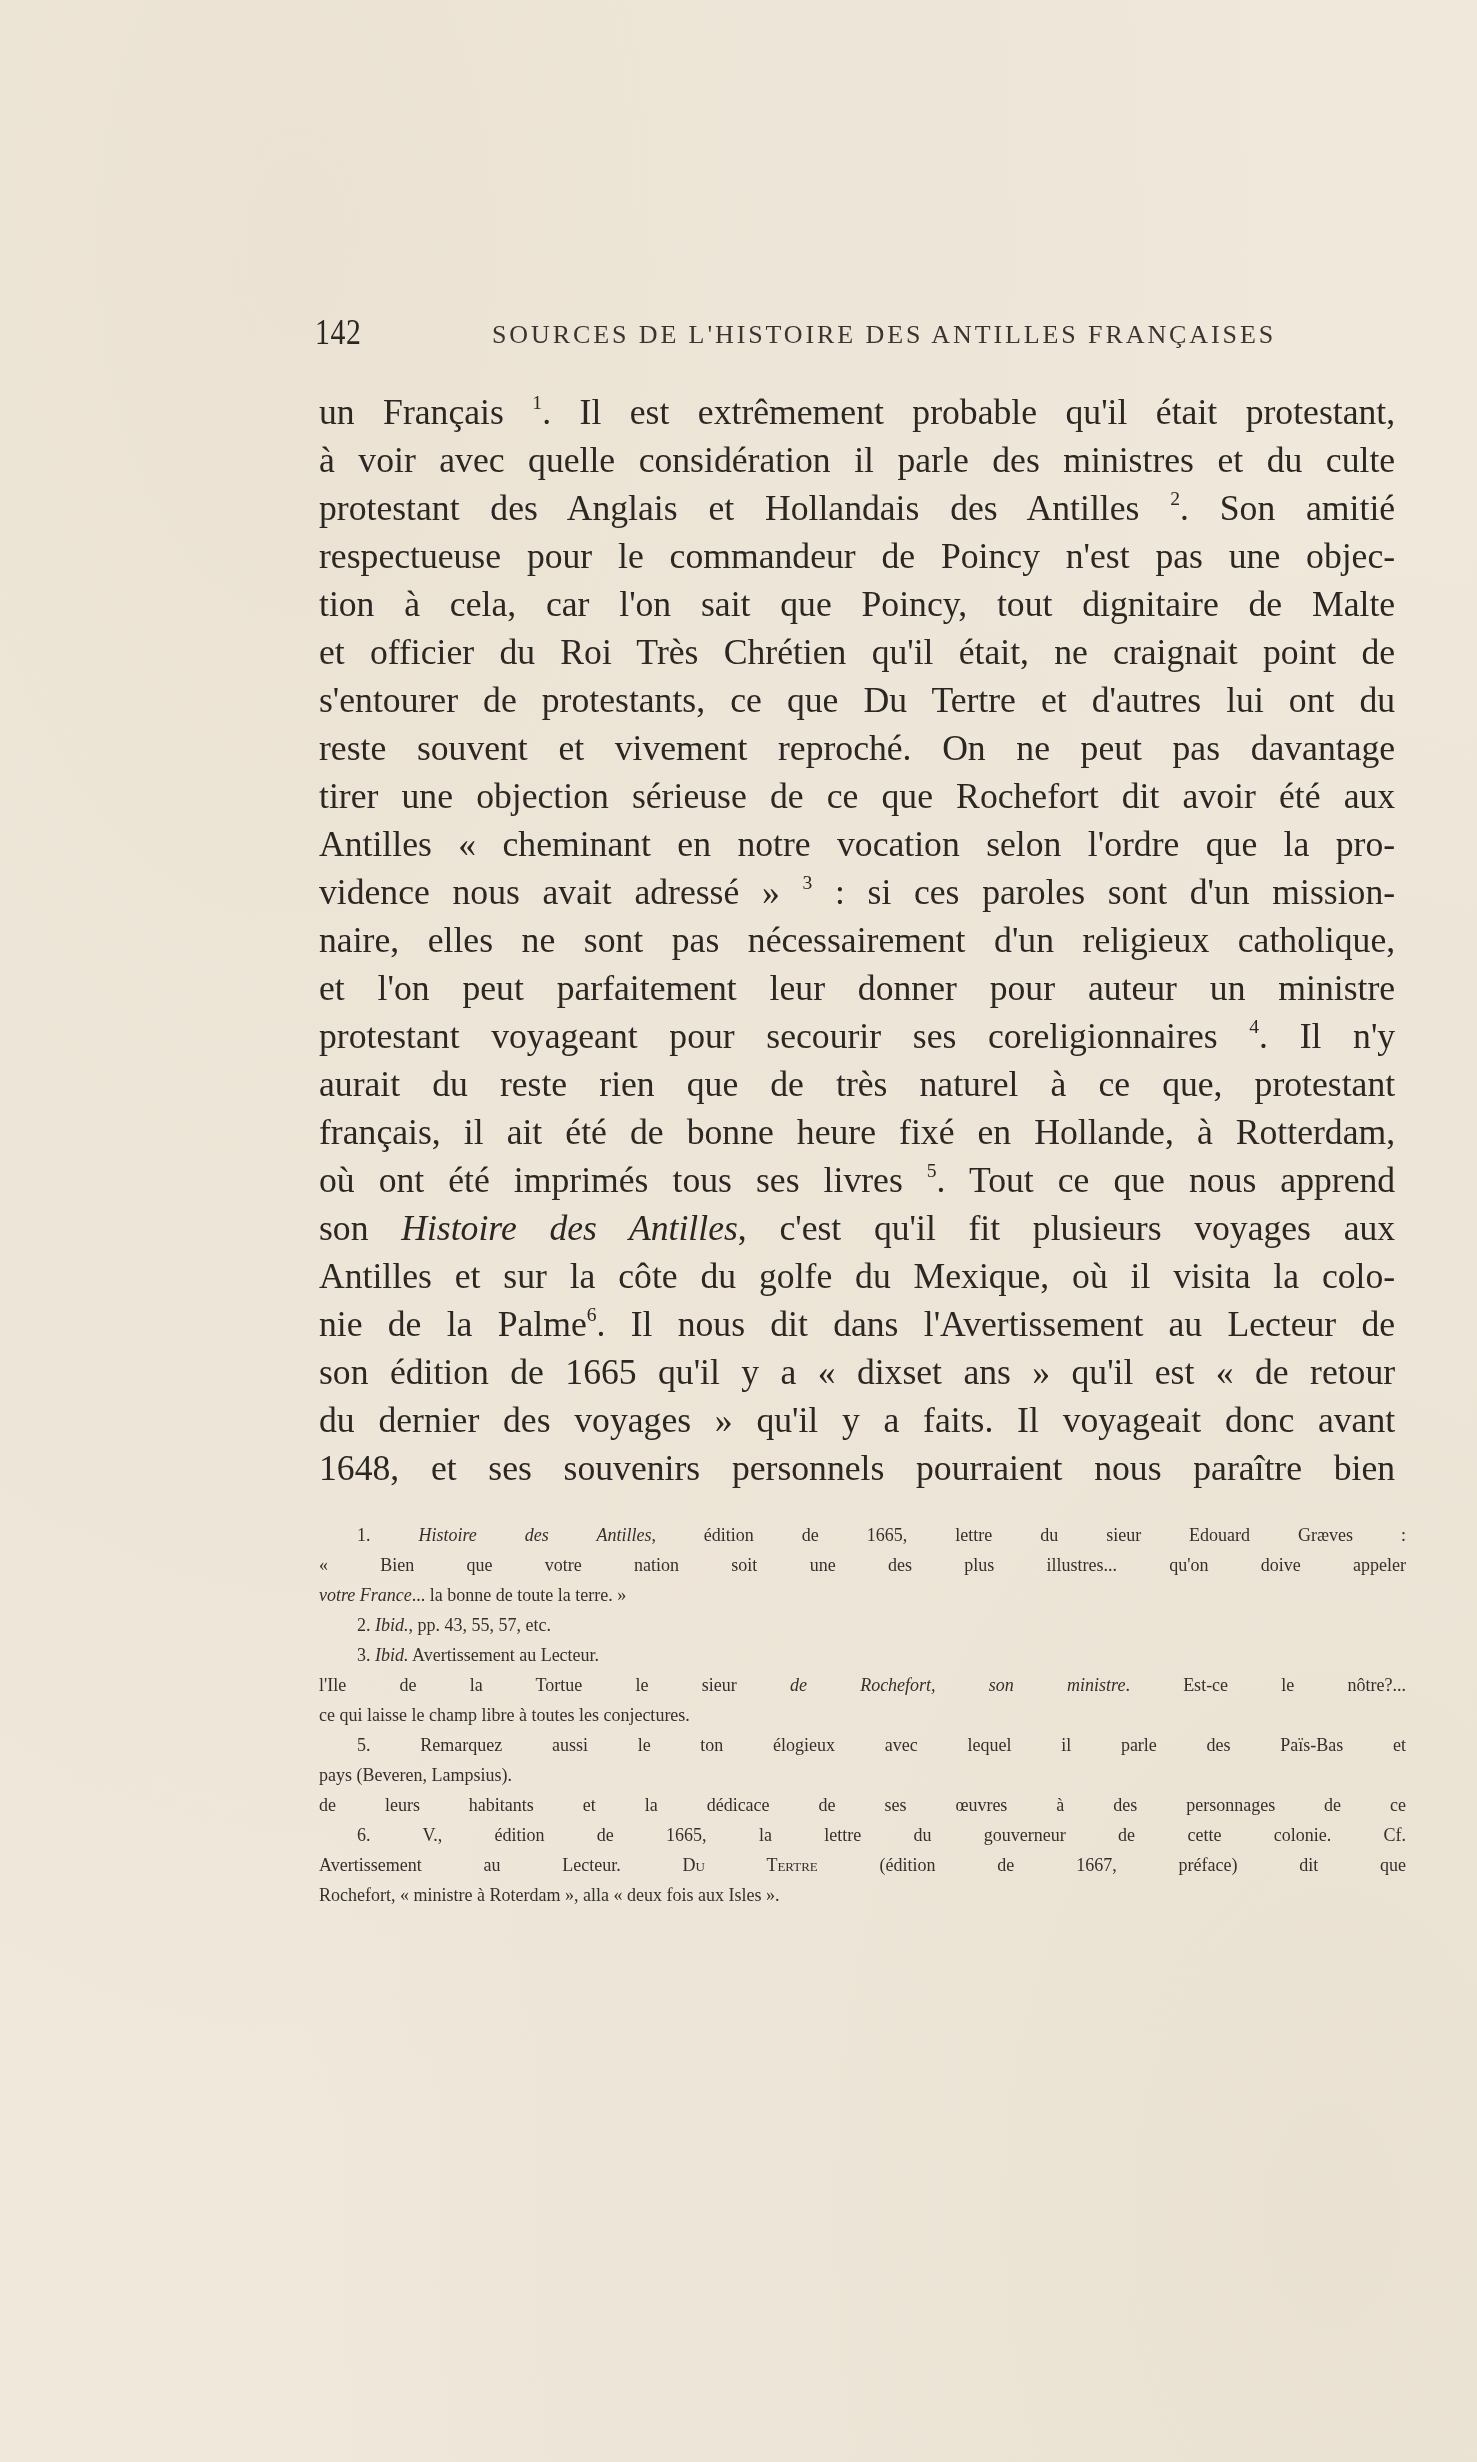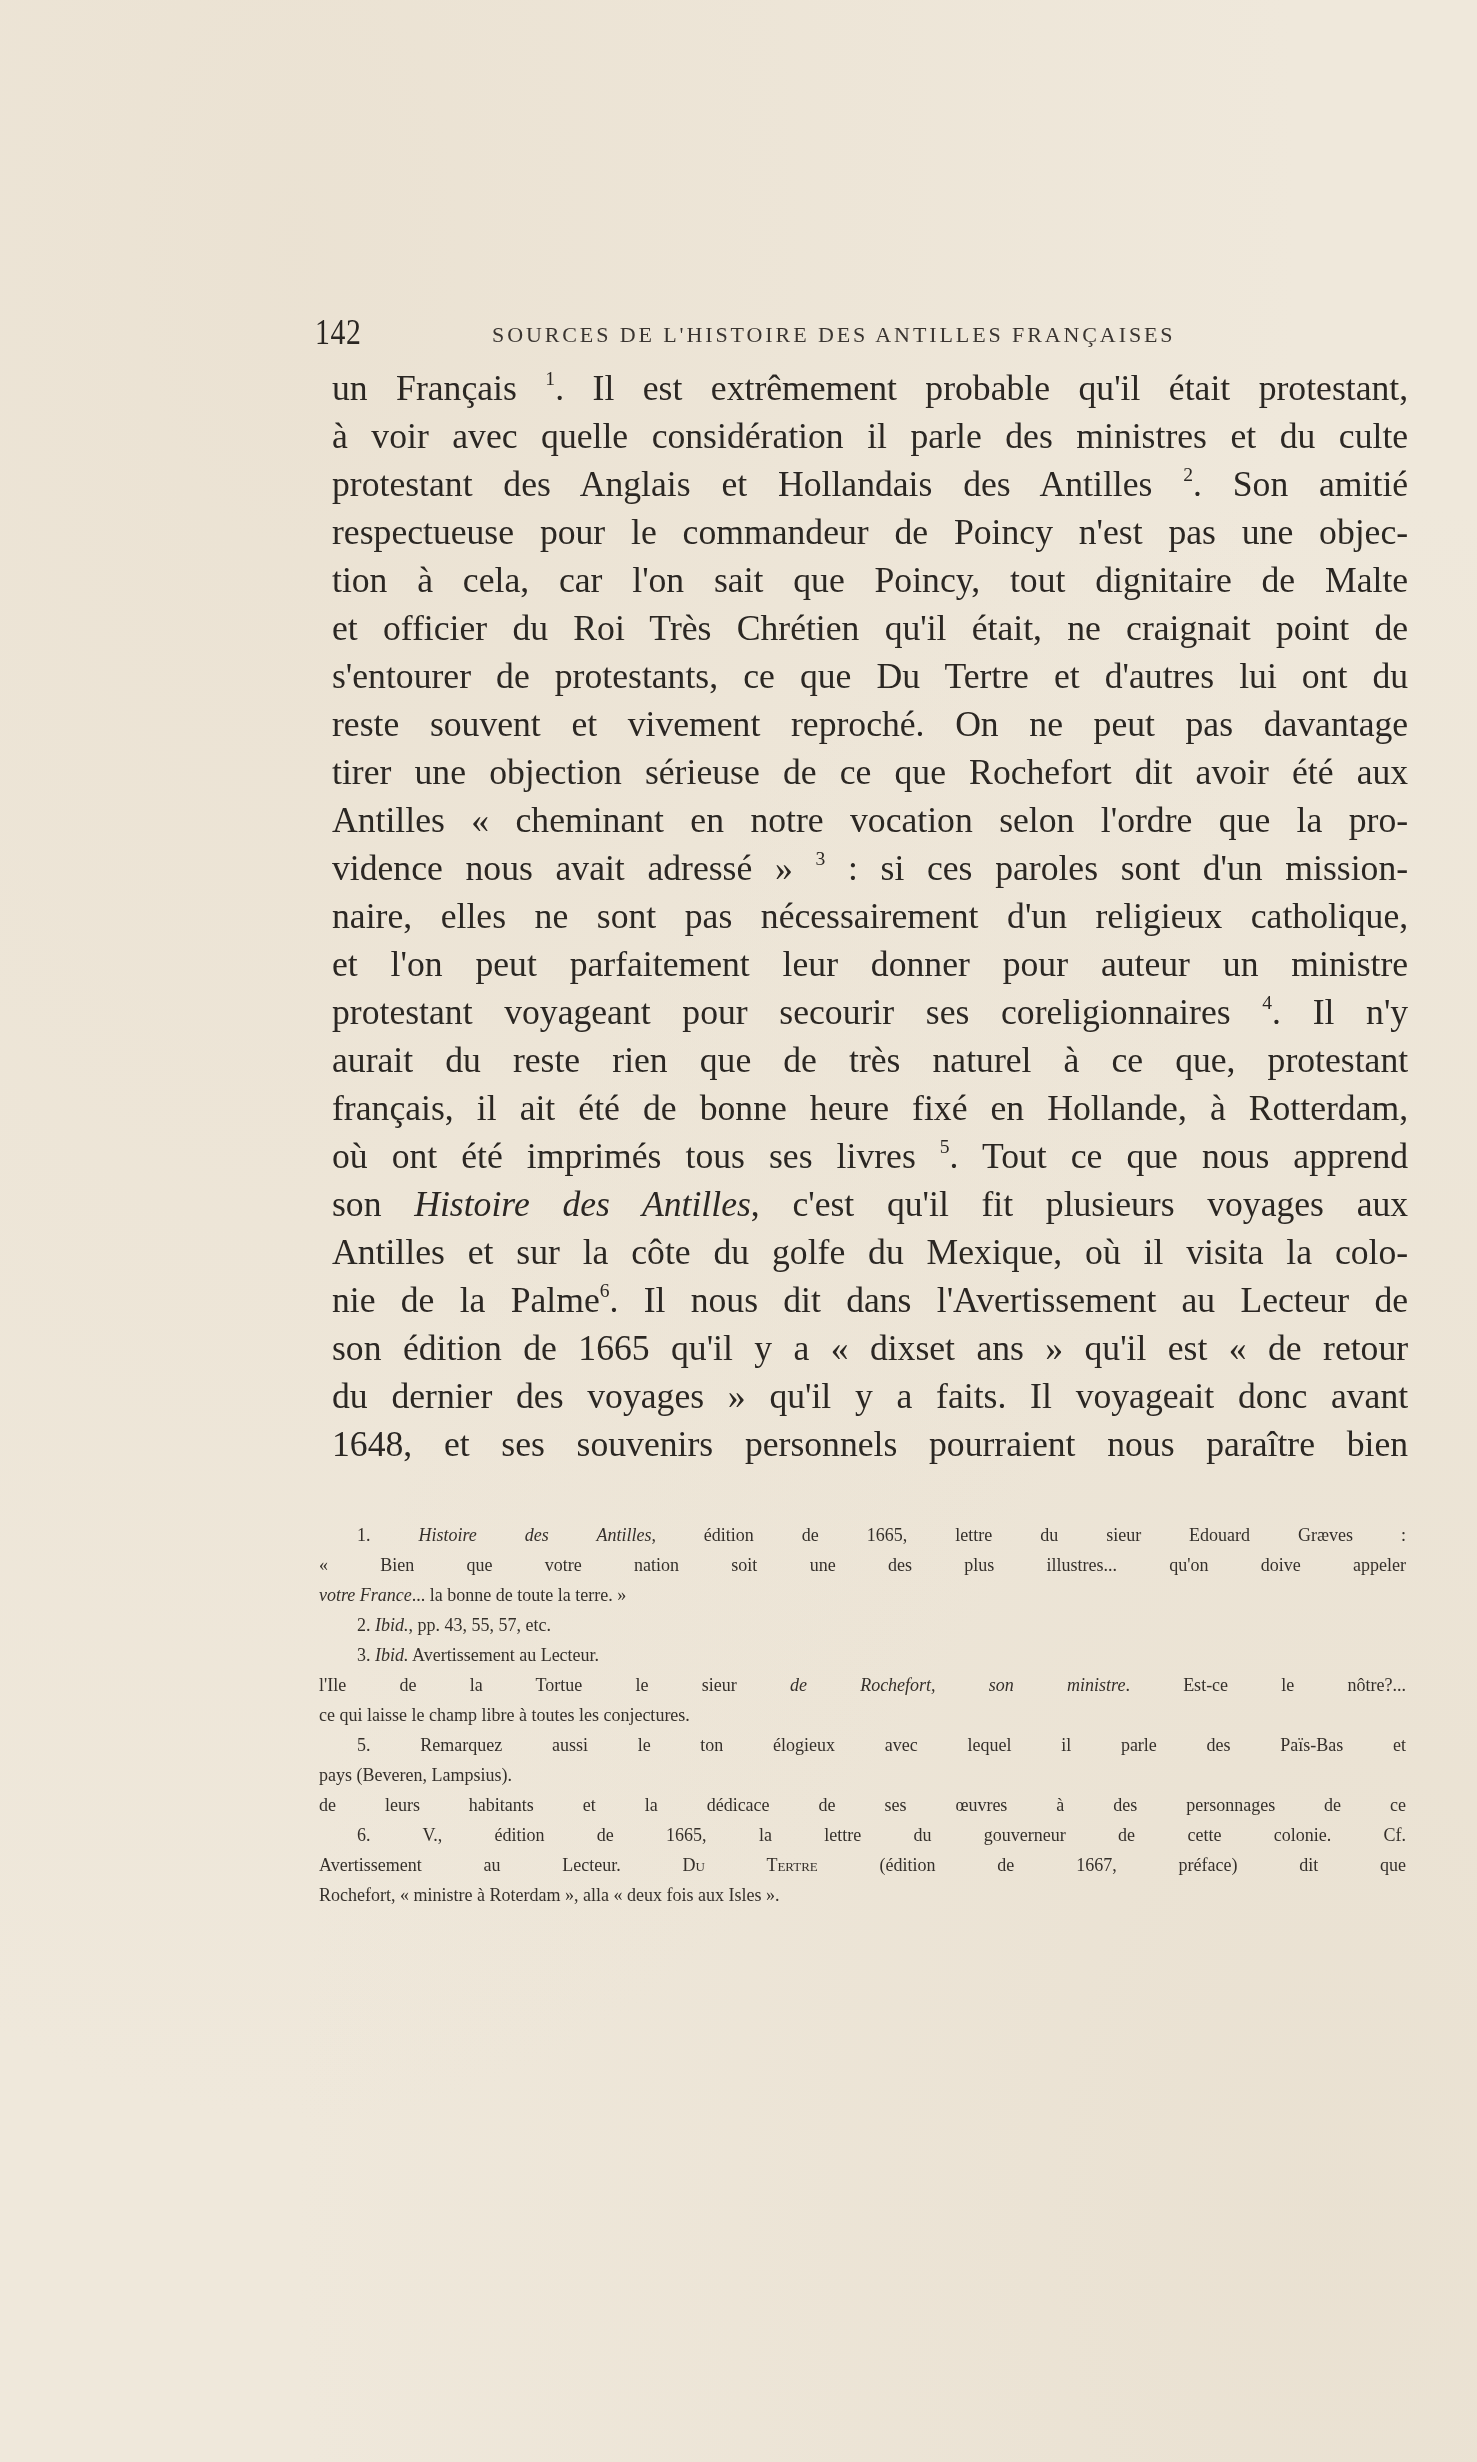--- a/index.html
+++ b/index.html
@@ -42,33 +42,32 @@
       letter-spacing: 0.7px;
       transform: scaleX(0.85);
       transform-origin: left top;
       color: #2a2622;
     }
     .head-title {
       position: absolute;
       left: 177px;
       top: 6.5px;
       font-family: "Liberation Serif", "DejaVu Serif", serif;
-      font-size: 22px;
+      font-size: 26px;
       line-height: 29px;
       letter-spacing: 2.9px;
       text-transform: uppercase;
       white-space: nowrap;
       color: #3a3531;
     }
     .body-text {
       position: absolute;
       left: 319px;
-      top: 364px;
+      top: 388px;
       width: 1087px;
-      margin-left: 13px;
     }
     .line {
       height: 48px;
       line-height: 48px;
       font-family: "Liberation Serif", "DejaVu Serif", serif;
       font-size: 36px;
       white-space: nowrap;
       text-align: justify;
       text-align-last: justify;
       color: #2b2723;

